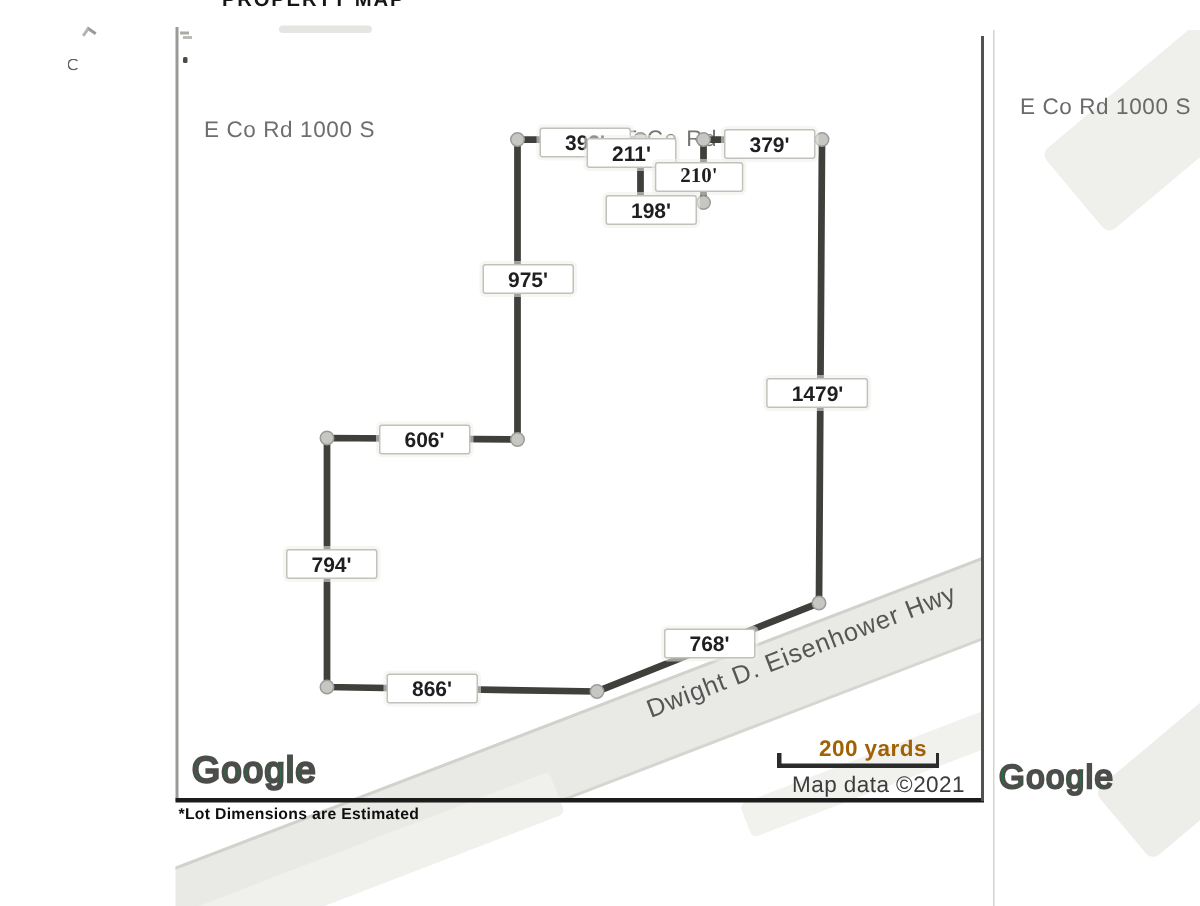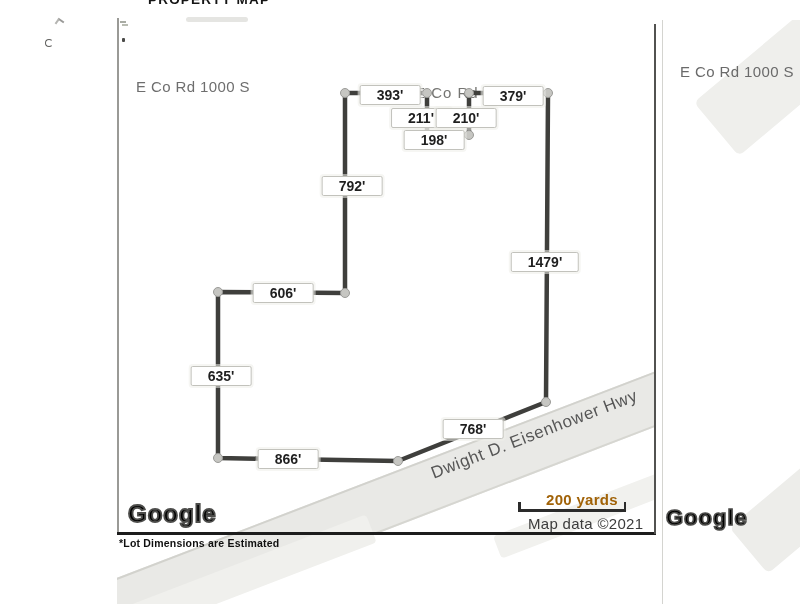--- a/index.html
+++ b/index.html
@@ -61,22 +61,22 @@
   .dim-label{
     position:absolute;transform:translate(-50%,-50%);
     background:#ffffff;border:1px solid #c2c2bc;border-radius:2px;
     box-shadow:0 0 0 2px rgba(238,238,233,.55);
     padding:1px 16px;
     font-size:14px;font-weight:bold;color:#1f1f1f;white-space:nowrap;
   }
 
   
   .google-logo{
-    font-size:24px;font-weight:bold;letter-spacing:1px;z-index:6;
-    color:#000000;
+    font-size:24px;font-weight:normal;letter-spacing:1px;z-index:6;
+    color:#15803d;
     -webkit-text-stroke:1.8px #4c4c4a;
     text-shadow:0 0 1px #5a5a58;
     white-space:nowrap;
   }
   .google-left{left:128px;top:500px;}
   .google-right{font-size:22px;-webkit-text-stroke:1.6px #4c4c4a;}
 
   .scale-wrap{left:518px;top:491px;z-index:6;}
   .scale-text{
     position:absolute;left:28px;top:0;
@@ -143,28 +143,28 @@
     <circle cx="548" cy="93" r="4.5" fill="#c6c6c2" stroke="#9b9b98" stroke-width="1"></circle>
     <circle cx="546" cy="402" r="4.5" fill="#c6c6c2" stroke="#9b9b98" stroke-width="1"></circle>
     <circle cx="398" cy="461" r="4.5" fill="#c6c6c2" stroke="#9b9b98" stroke-width="1"></circle>
     <circle cx="218" cy="458" r="4.5" fill="#c6c6c2" stroke="#9b9b98" stroke-width="1"></circle>
     <circle cx="218" cy="292" r="4.5" fill="#c6c6c2" stroke="#9b9b98" stroke-width="1"></circle>
     <circle cx="345" cy="293" r="4.5" fill="#c6c6c2" stroke="#9b9b98" stroke-width="1"></circle>
   </svg>
 
 <div class="abs dim-labels">
     <div class="dim-label" style="left: 390px; top: 95px;">393'</div>
-    <div class="dim-label" style="left: 421px; top: 118px; text-align: center;">211'</div>
-    <div class="dim-label" style="left: 466px; top: 118px;">210'</div>
+    <div class="dim-label" style="left: 421px; top: 102px; text-align: center;">211'</div>
+    <div class="dim-label" style="left: 466px; top: 118px; font-family: Liberation Serif, serif;">210'</div>
     <div class="dim-label" style="left: 434px; top: 140px;">198'</div>
     <div class="dim-label" style="left: 513px; top: 96px;">379'</div>
-    <div class="dim-label" style="left: 352px; top: 186px;">792'</div>
+    <div class="dim-label" style="left: 352px; top: 186px;">975'</div>
     <div class="dim-label" style="left: 545px; top: 262px;">1479'</div>
     <div class="dim-label" style="left: 283px; top: 293px; text-align: center;">606'</div>
-    <div class="dim-label" style="left: 221px; top: 376px;">635'</div>
+    <div class="dim-label" style="left: 221px; top: 376px;">794'</div>
     <div class="dim-label" style="left: 473px; top: 429px;">768'</div>
     <div class="dim-label" style="left: 288px; top: 459px;">866'</div>
   </div>
 
 <div class="abs google-logo google-left">Google</div>
 <div class="abs scale-wrap">
   <div class="scale-text">200 yards</div>
   <div class="scale-tick scale-tick-l"></div>
   <div class="scale-tick scale-tick-r"></div>
   <div class="scale-bar"></div>

